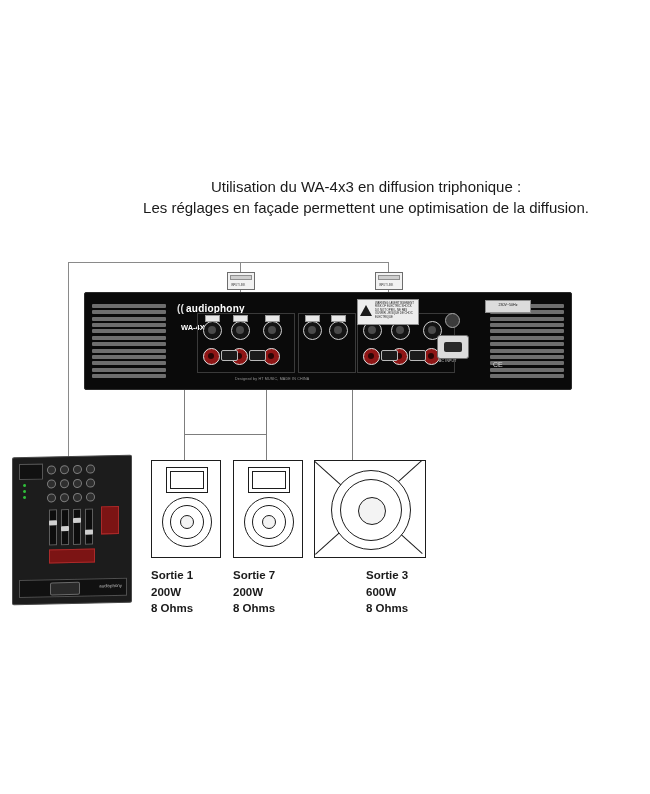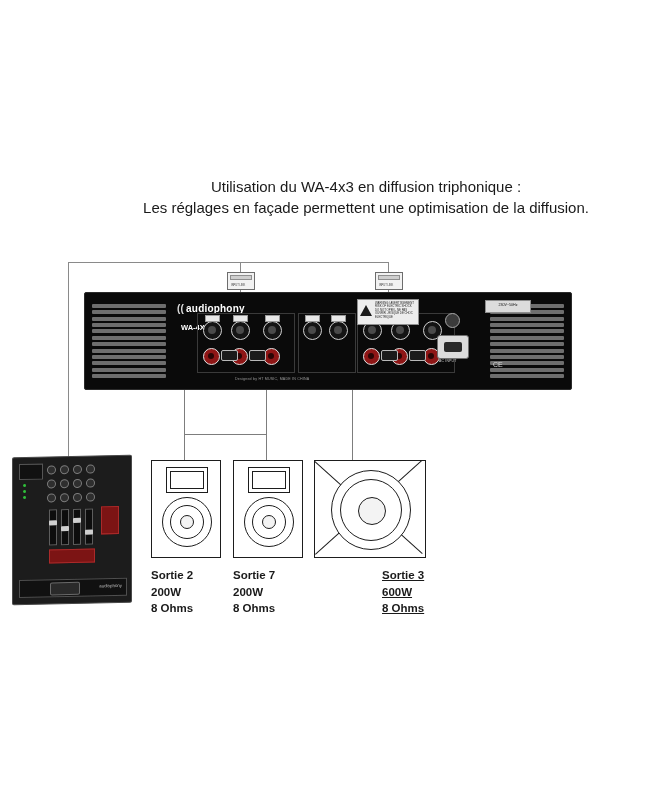--- a/index.html
+++ b/index.html
@@ -575,26 +575,26 @@
   <span class="diag" style="left:107px; top:0px;  width:40px; transform: rotate(138deg);"></span>
   <span class="diag" style="left:0px;   top:93px; width:40px; transform: rotate(-42deg);"></span>
   <span class="diag" style="left:107px; top:93px; width:40px; transform: rotate(-138deg);"></span>
   <span class="woofer" style="left:16px; top:9px; width:78px; height:78px;">
     <span class="cone" style="left:8px; top:8px; right:8px; bottom:8px;"></span>
     <span class="cap" style="left:26px; top:26px; width:26px; height:26px;"></span>
   </span>
 </div>
 
 <div class="outlabel" style="left:151px; top:567px;">
-  <span>Sortie 2</span>
+  <span>Sortie 1</span>
   <span>200W</span>
   <span>8 Ohms</span>
 </div>
 <div class="outlabel" style="left:233px; top:567px;">
   <span>Sortie 7</span>
   <span>200W</span>
   <span>8 Ohms</span>
 </div>
-<div class="outlabel" style="left:382px; top:567px;text-decoration:underline;">
+<div class="outlabel" style="left:366px; top:567px;">
   <span>Sortie 3</span>
   <span>600W</span>
   <span>8 Ohms</span>
 </div>
 
 </body></html>

